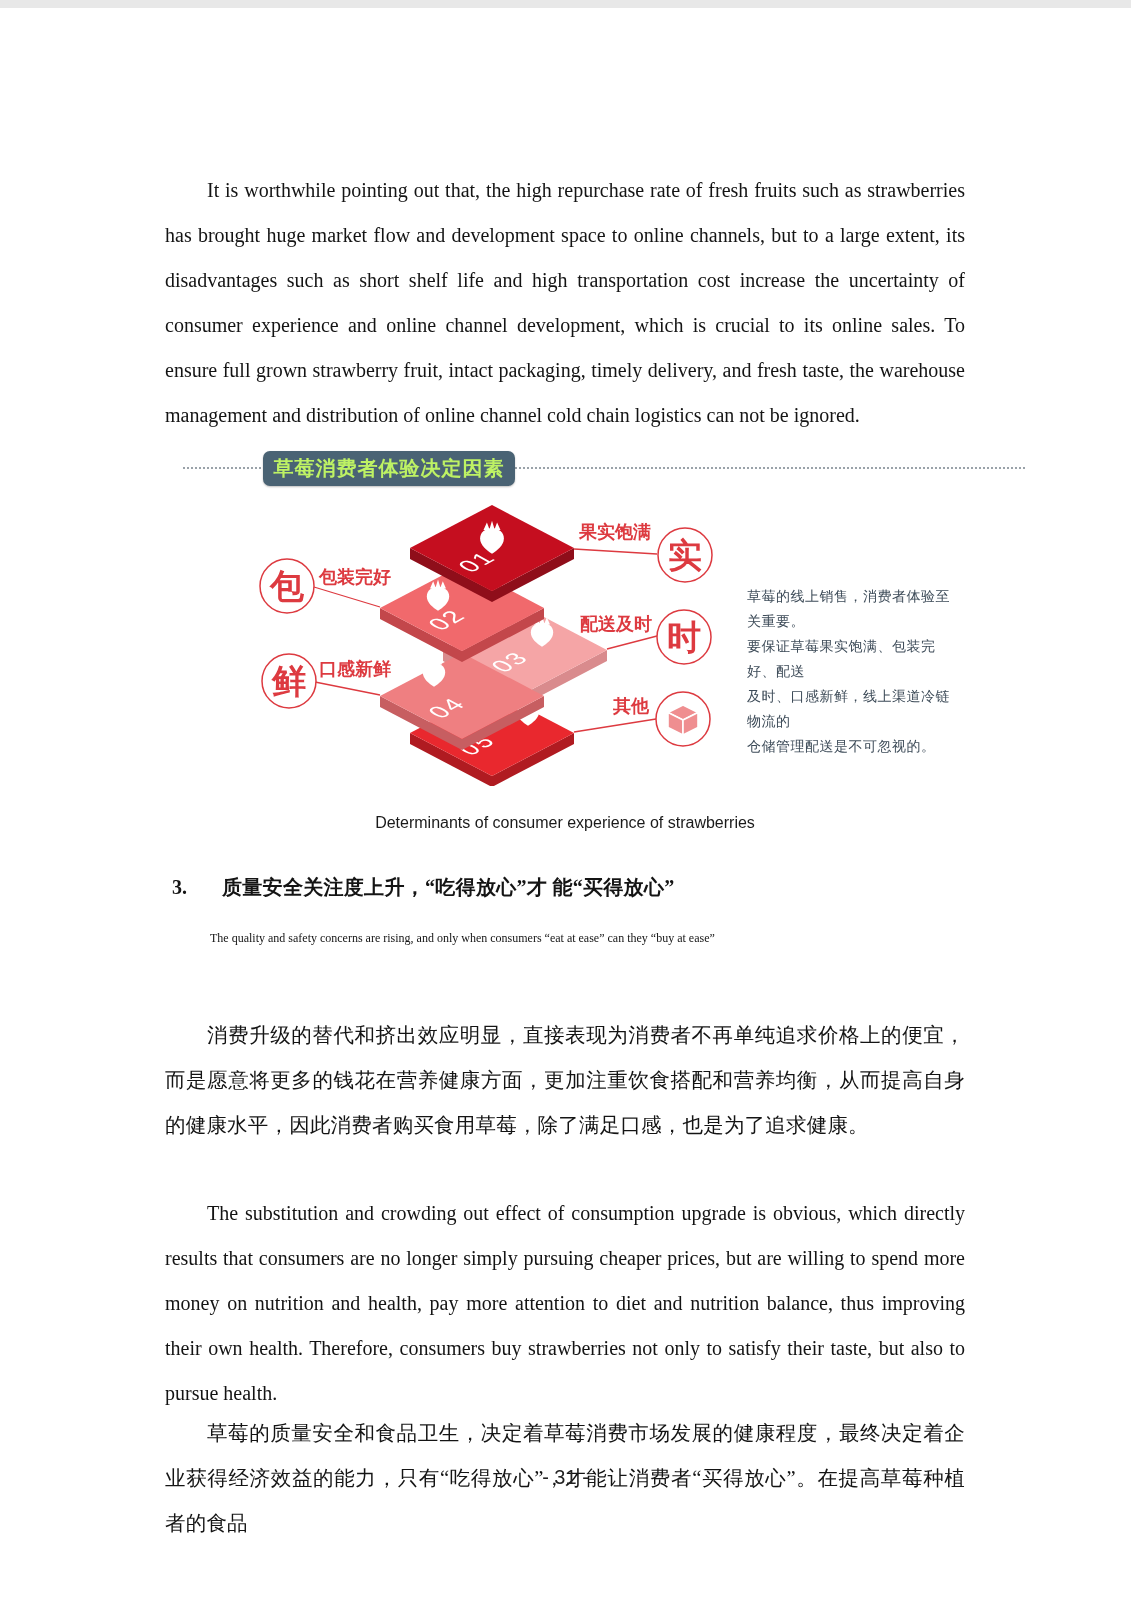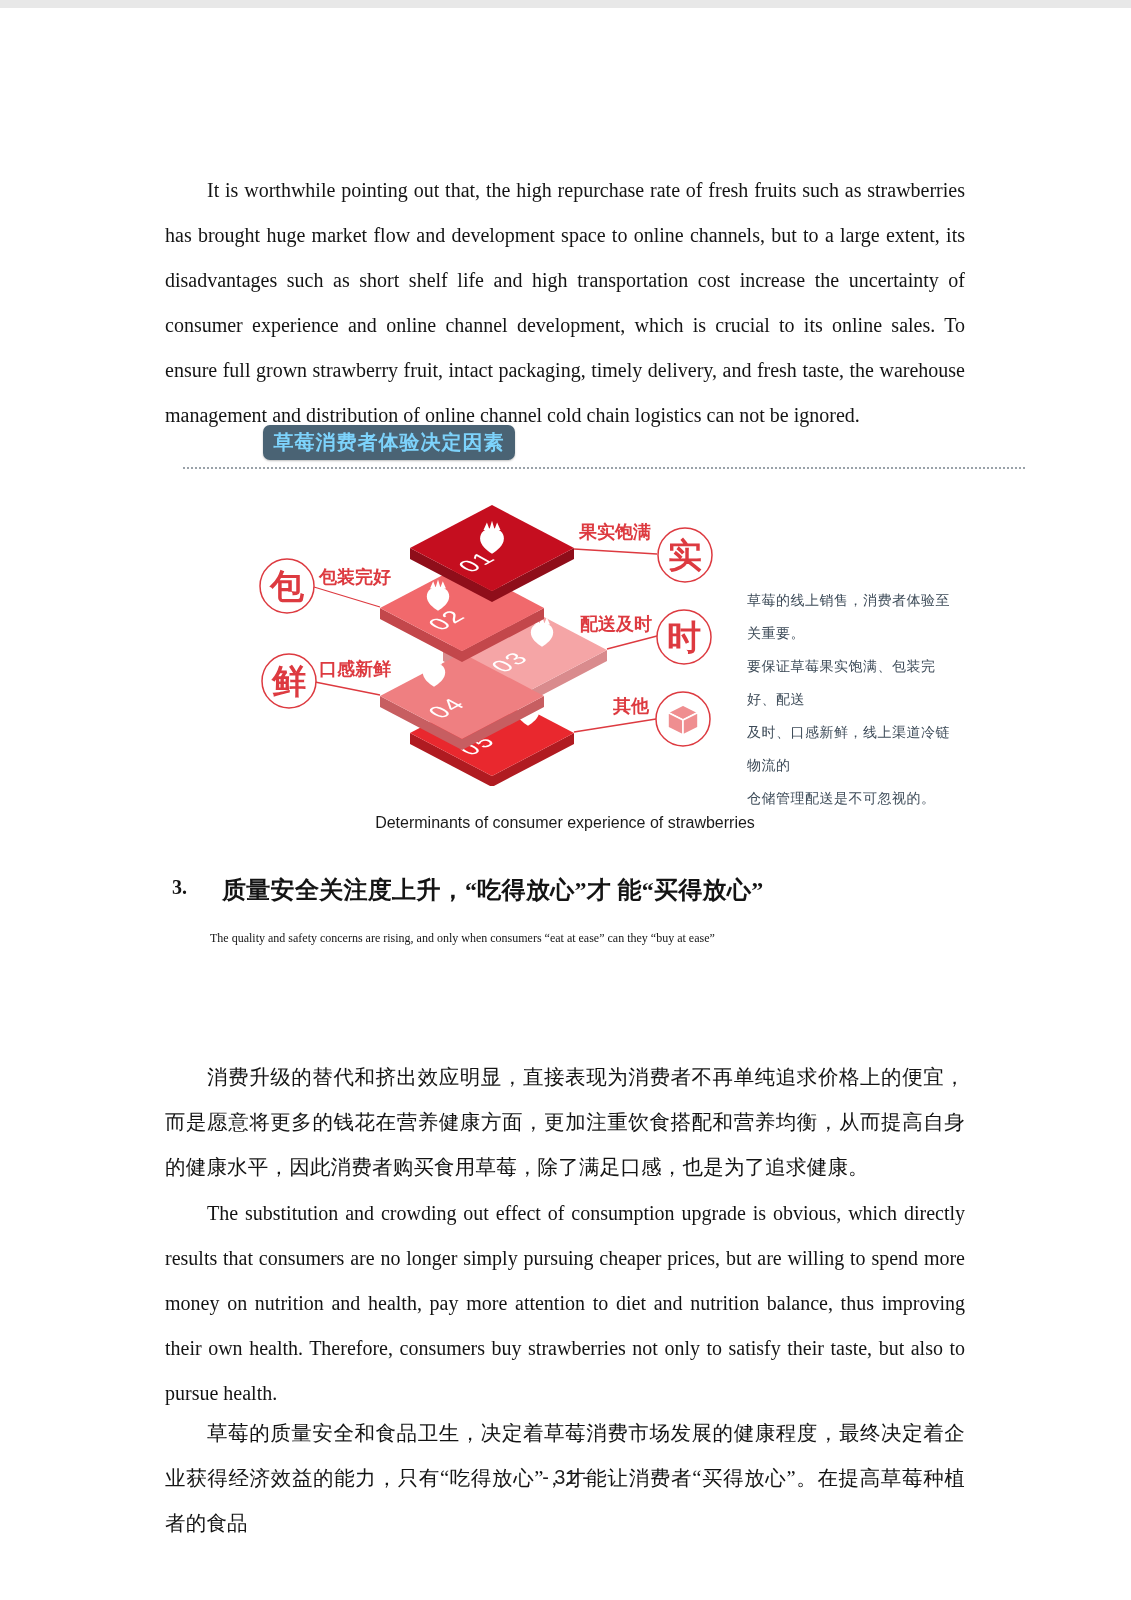--- a/index.html
+++ b/index.html
@@ -18,44 +18,44 @@
     text-align:justify;
   }
   .indent{text-indent:42px;}
   .zh{font-size:20.5px;letter-spacing:0.2px;}
   
   .dotted-rule{
     position:absolute;left:183px;top:459px;width:842px;height:0;
     border-top:2px dotted #9aa2a9;
   }
   .fig-titlebar{
-    position:absolute;left:263px;top:417px;width:252px;height:35px;
+    position:absolute;left:263px;top:443px;width:252px;height:35px;
     background:#4a6374;border-radius:7px;
     display:flex;align-items:center;justify-content:center;
-    color:#7dd3fc;font-weight:bold;font-size:20px;letter-spacing:1px;
+    color:#bef264;font-weight:bold;font-size:20px;letter-spacing:1px;
     box-shadow:0 1px 2px rgba(0,0,0,.25);
   }
   #diagram{position:absolute;left:205px;top:478px;}
   .fig-note{
     position:absolute;left:747px;top:576px;width:215px;
-    font-size:14px;line-height:33px;color:#3d4b58;letter-spacing:0.5px;
+    font-size:14px;line-height:25px;color:#3d4b58;letter-spacing:0.5px;
   }
   .caption{
     position:absolute;left:165px;top:806px;width:800px;
     text-align:center;
     font-family:"Liberation Sans","DejaVu Sans",sans-serif;
     font-size:16px;color:#1a1a1a;
   }
   .sec-number{
     position:absolute;left:172px;top:868px;
     font-size:20px;font-weight:bold;
   }
   .sec-heading{
     position:absolute;left:222px;top:866px;width:745px;
-    font-size:24px;font-weight:bold;letter-spacing:0.3px;
+    font-size:20px;font-weight:bold;letter-spacing:0.3px;
   }
   .sub-en{
     position:absolute;left:210px;top:908px;width:755px;
     font-size:12px;line-height:45px;text-align:justify;
   }
   .footer{
     position:absolute;left:0;top:1458px;width:100%;
     text-align:center;
     font-family:"Liberation Sans","DejaVu Sans",sans-serif;
     font-size:20px;color:#222;
@@ -173,21 +173,21 @@
     <div>及时、口感新鲜，线上渠道冷链物流的</div>
     <div>仓储管理配送是不可忽视的。</div>
   </div>
 
   <div class="caption">Determinants of consumer experience of strawberries</div>
 
   <div class="sec-number">3.</div>
   <div class="sec-heading">质量安全关注度上升，“吃得放心”才 能“买得放心”</div>
   <div class="sub-en">The quality and safety concerns are rising, and only when consumers “eat at ease” can they “buy at ease”</div>
 
-  <p class="body-par indent zh" style="top:1026px;">消费升级的替代和挤出效应明显，直接表现为消费者不再单纯追求价格上的便宜，而是愿意将更多的钱花在营养健康方面，更加注重饮食搭配和营养均衡，从而提高自身的健康水平，因此消费者购买食用草莓，除了满足口感，也是为了追求健康。</p>
+  <p class="body-par indent zh" style="top:984px;">消费升级的替代和挤出效应明显，直接表现为消费者不再单纯追求价格上的便宜，而是愿意将更多的钱花在营养健康方面，更加注重饮食搭配和营养均衡，从而提高自身的健康水平，因此消费者购买食用草莓，除了满足口感，也是为了追求健康。</p>
 
   <p class="body-par indent" style="top:1163px;">The substitution and crowding out effect of consumption upgrade is obvious, which directly results that consumers are no longer simply pursuing cheaper prices, but are willing to spend more money on nutrition and health, pay more attention to diet and nutrition balance, thus improving their own health. Therefore, consumers buy strawberries not only to satisfy their taste, but also to pursue health.</p>
 
   <p class="body-par indent zh" style="top:1382px;">草莓的质量安全和食品卫生，决定着草莓消费市场发展的健康程度，最终决定着企业获得经济效益的能力，只有“吃得放心”，才能让消费者“买得放心”。在提高草莓种植者的食品</p>
 
   <div class="footer">- 31 -</div>
 
 </div>
 
 </body></html>

